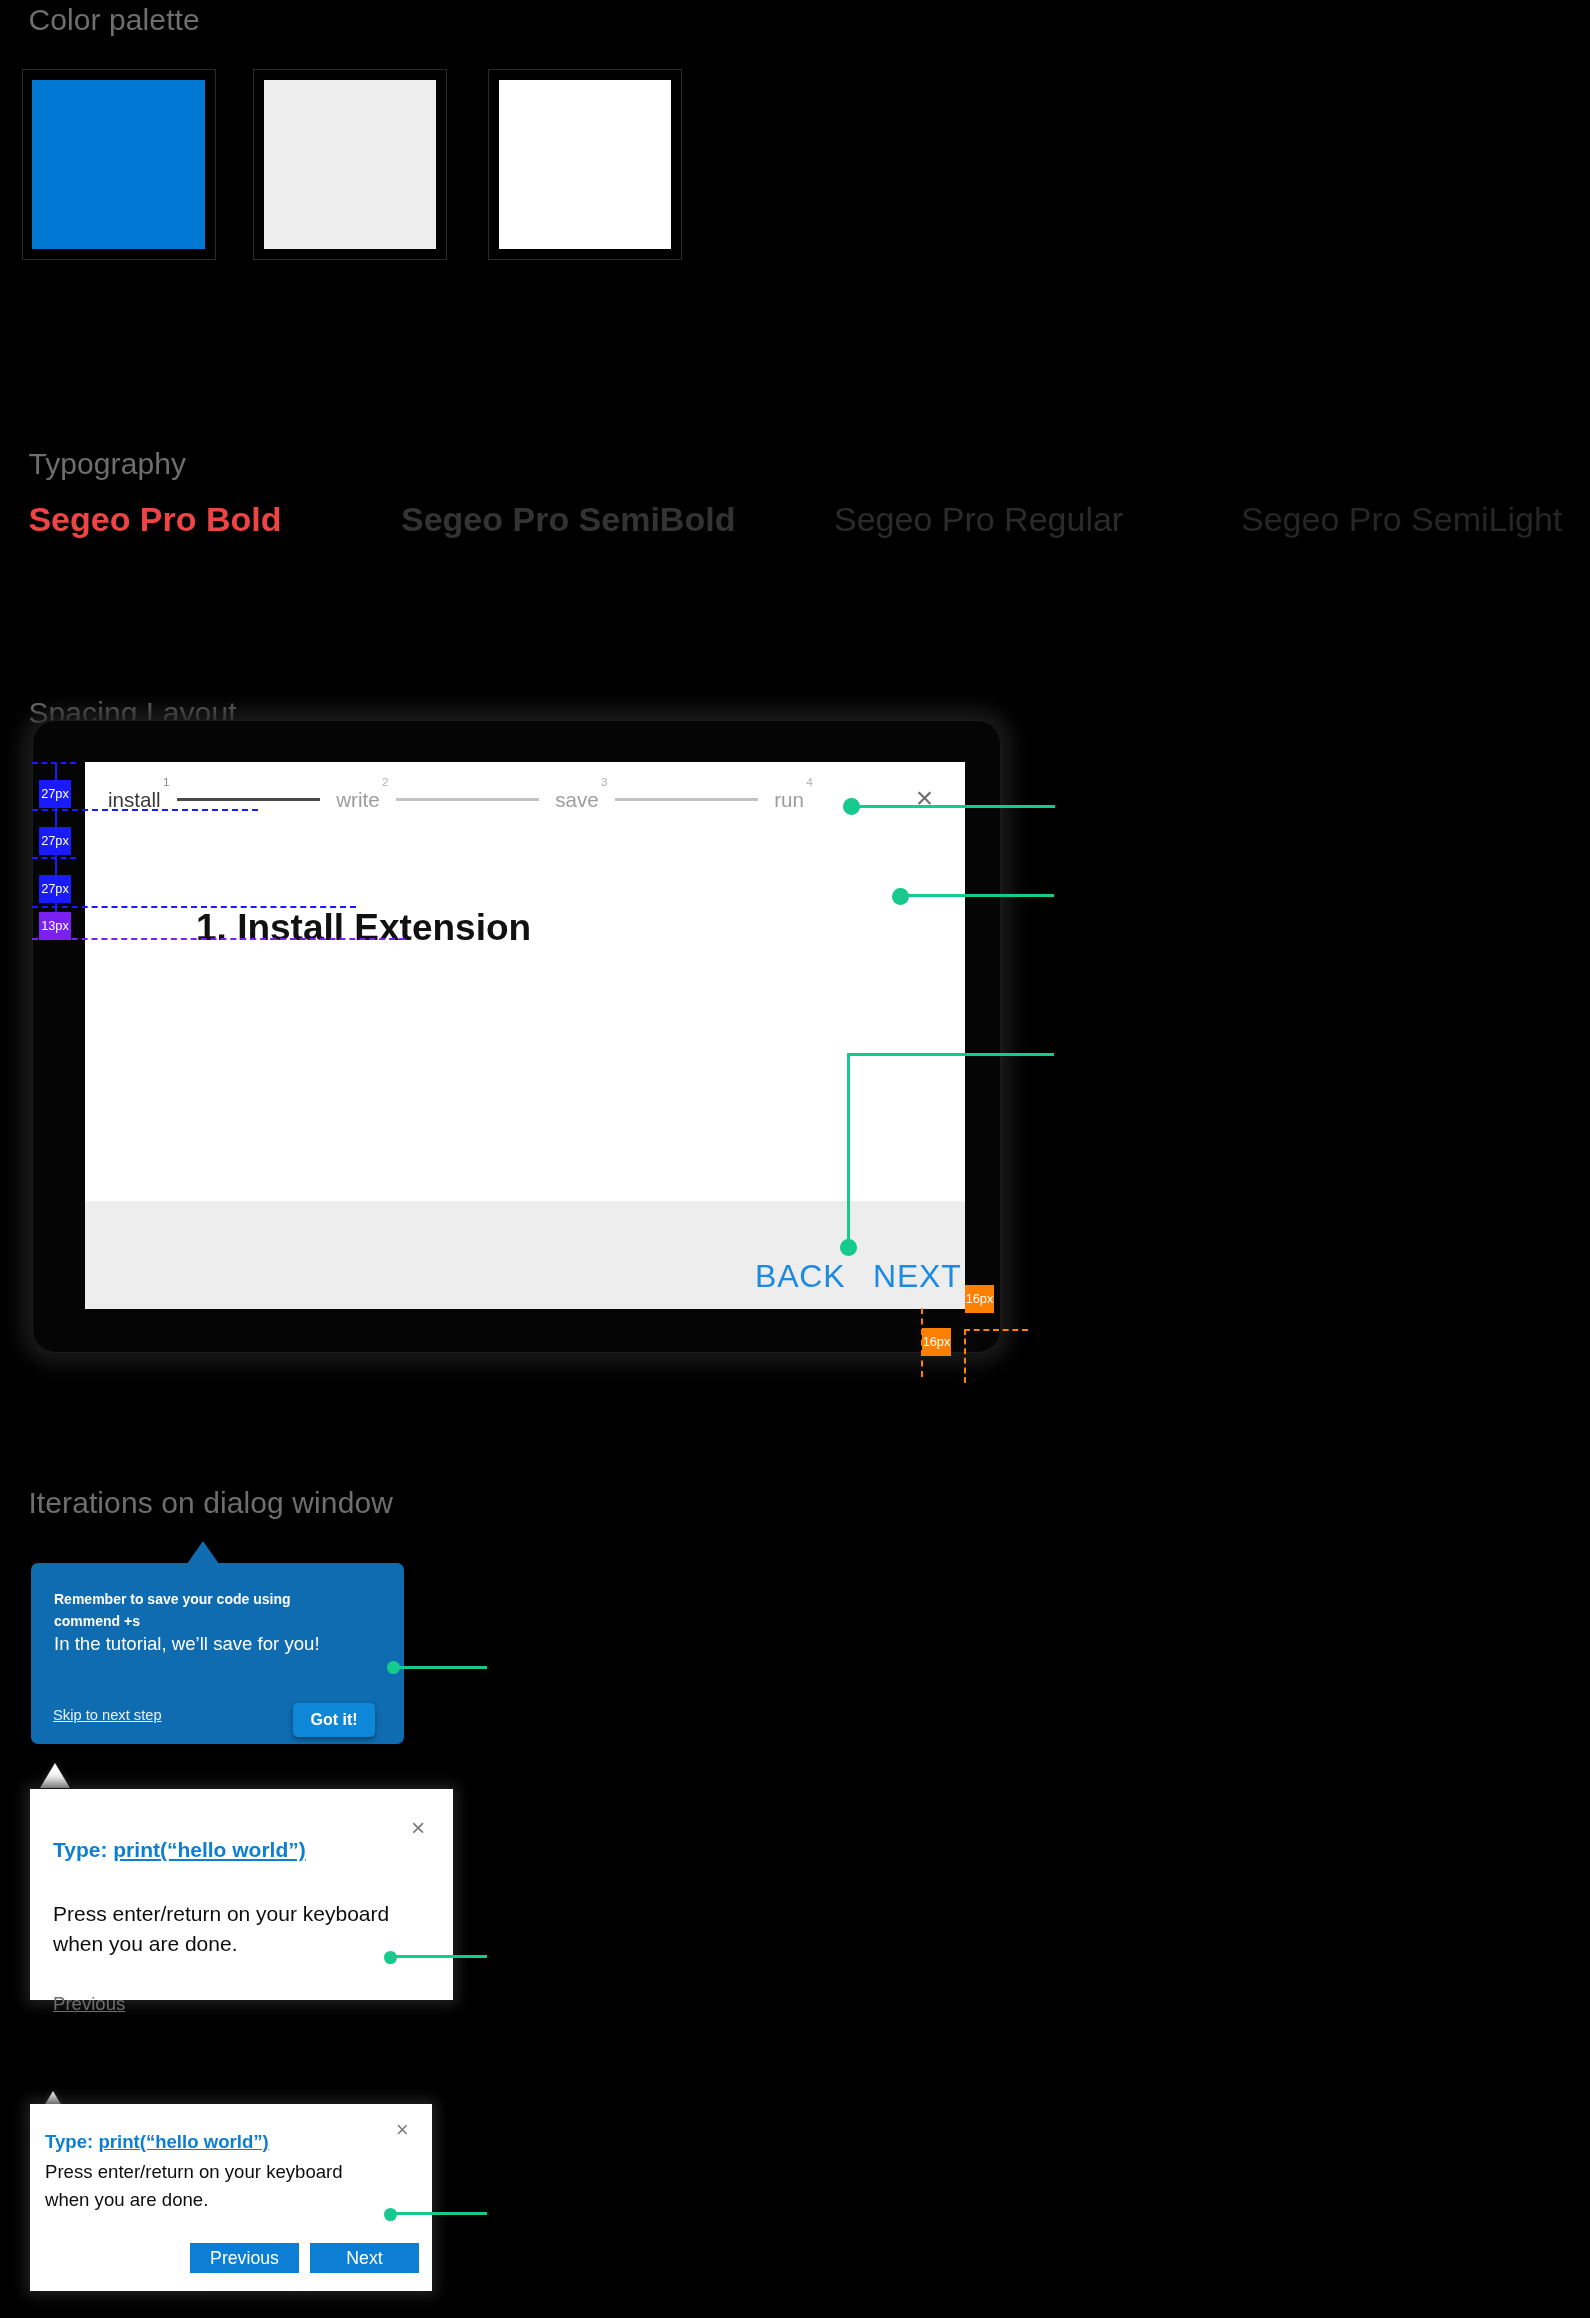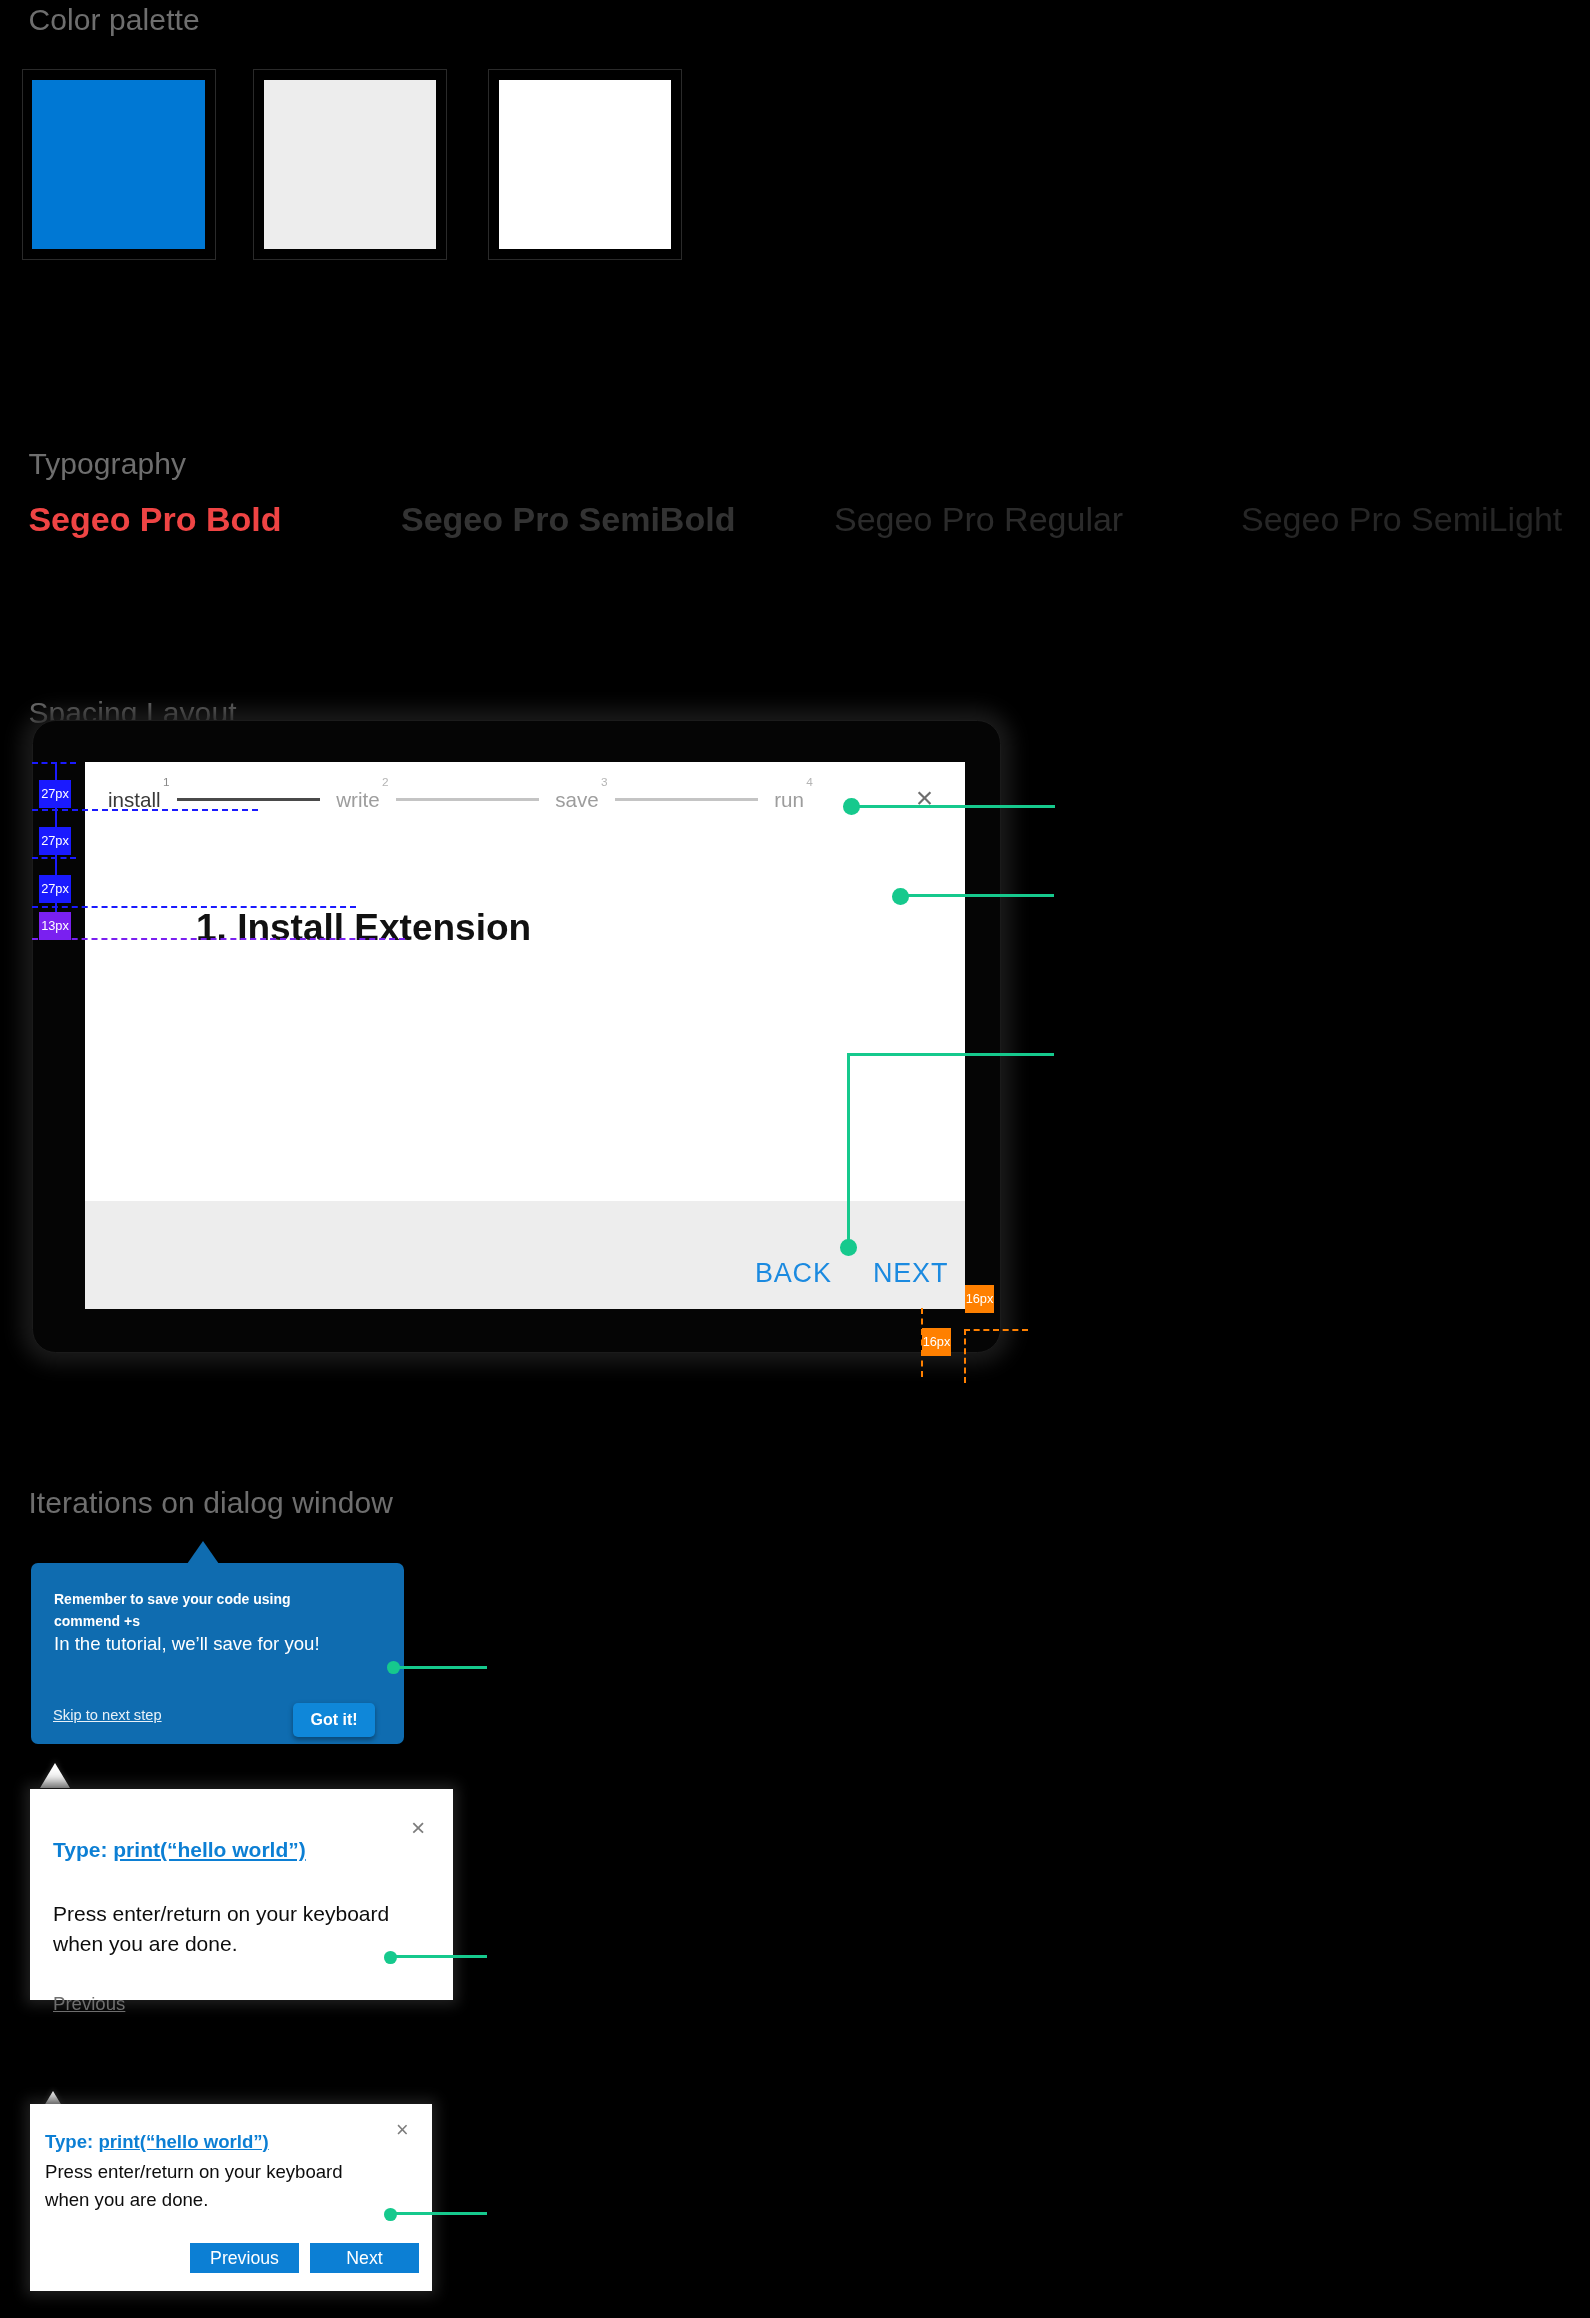--- a/index.html
+++ b/index.html
@@ -154,21 +154,21 @@
     color: #1b1b1b;
     font-size: 30px;
     white-space: nowrap;
     font-family: "Liberation Sans", sans-serif;
   }
   .dialog-sub .hl { color: #0c7fd4; font-weight: 700; }
 
   .footer-link {
     position: absolute;
     color: #1b8ae0;
-    font-size: 27px;
+    font-size: 32px;
     letter-spacing: 0.8px;
     font-family: "Liberation Sans", sans-serif;
   }
 
   
   .gap-rule {
     position: absolute;
     height: 0;
     border-top: 2.5px dashed #1a1aff;
   }

